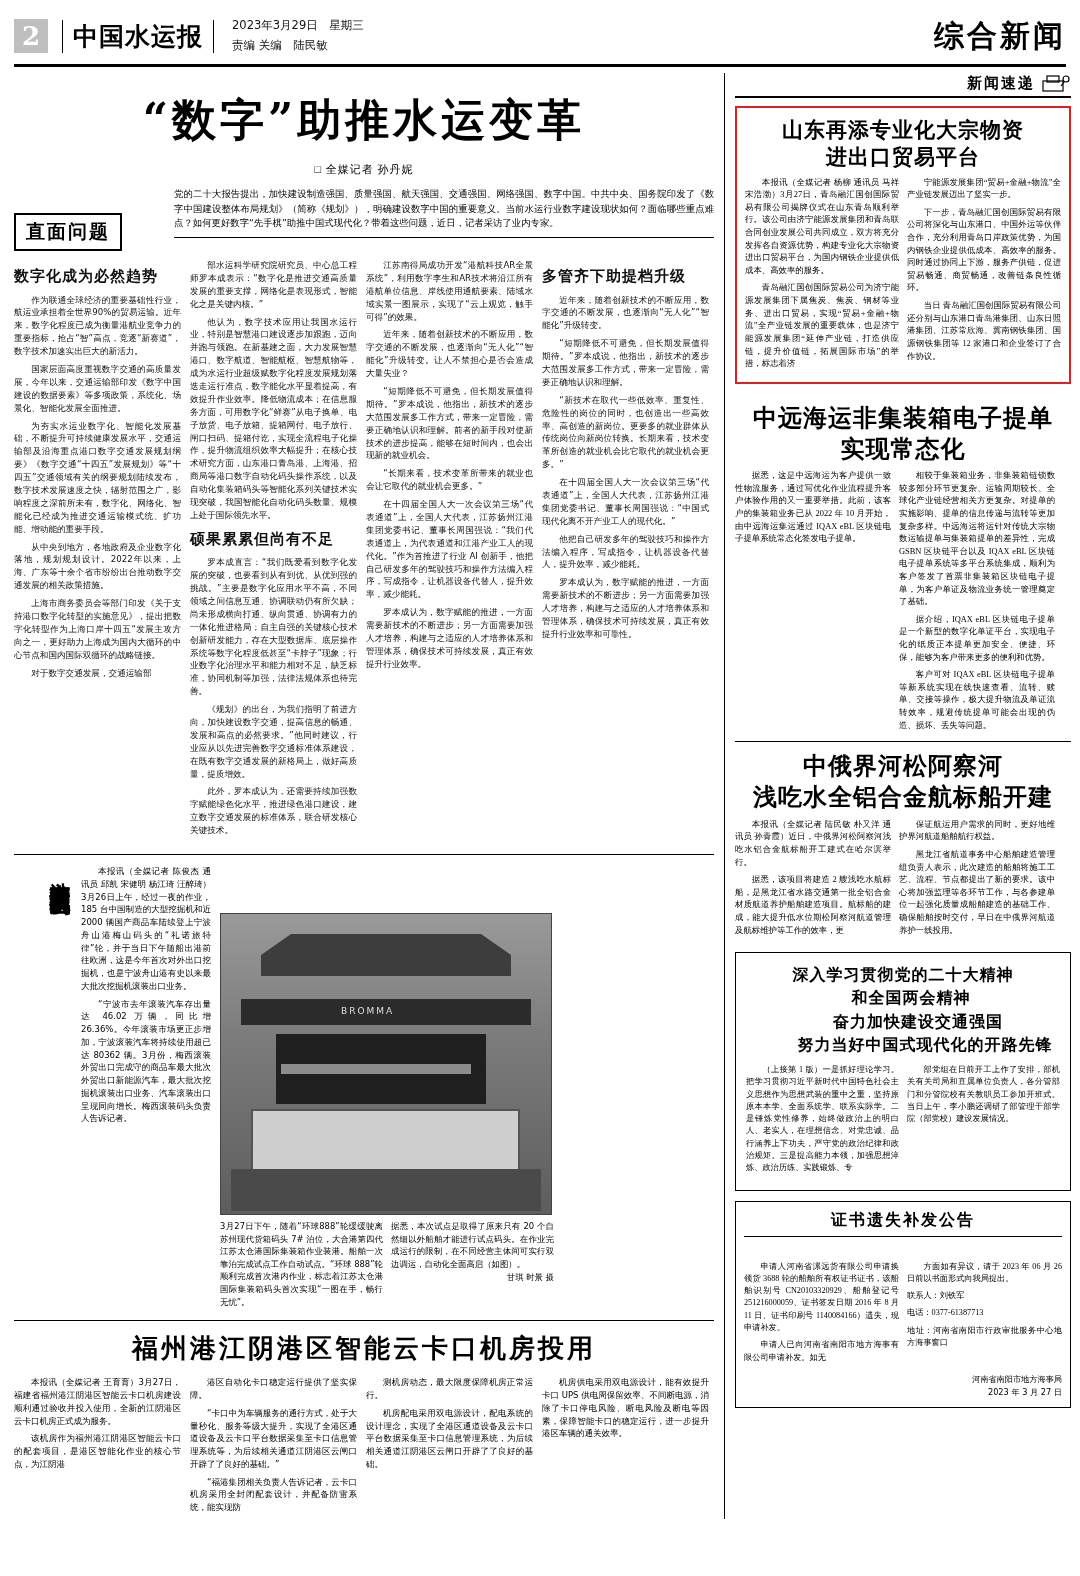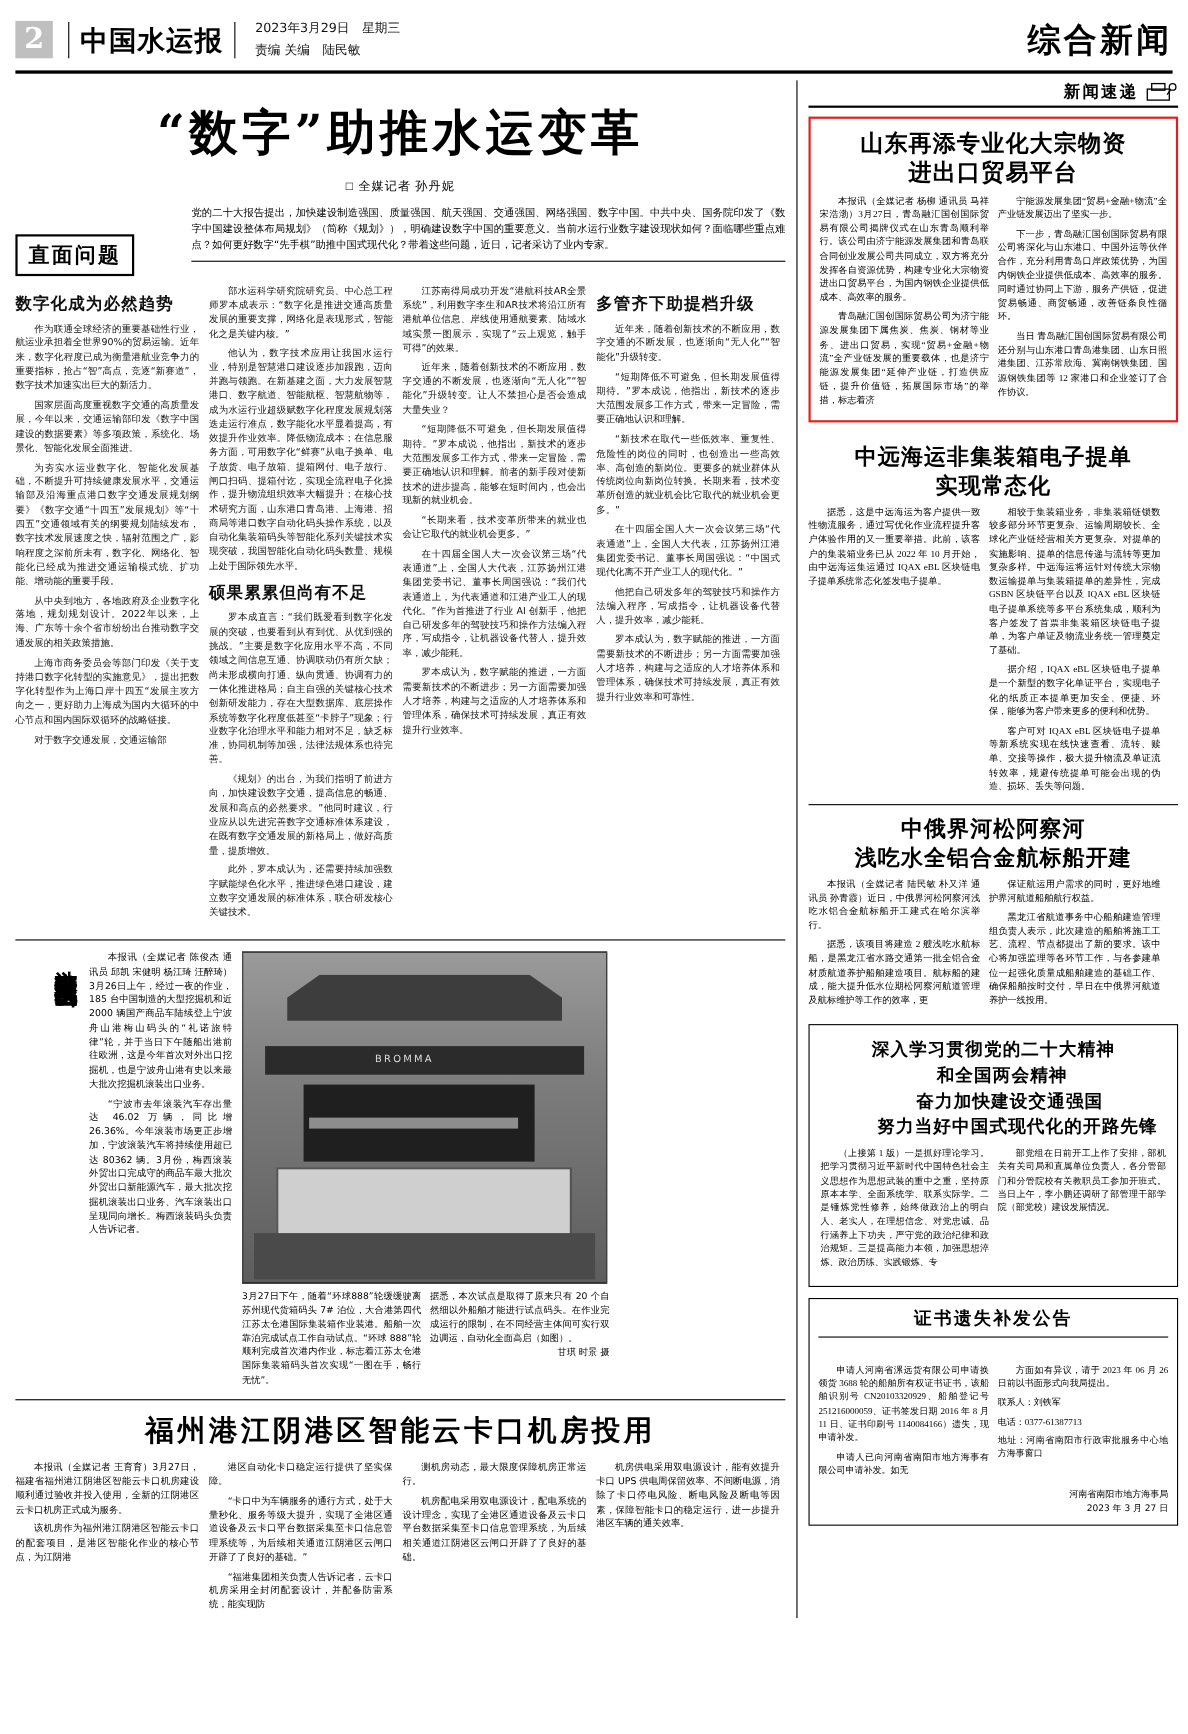--- a/index.html
+++ b/index.html
@@ -66,21 +66,21 @@
   
   .news-flash-bar{
     display:flex;align-items:center;justify-content:flex-end;gap:6px;
     border-bottom:2px solid #000;padding-bottom:3px;margin-bottom:8px;
   }
   .news-flash-label{font-size:15px;font-weight:bold;letter-spacing:2px;
     font-family:"DejaVu Serif","Liberation Serif",serif;}
   .fax-icon{width:30px;height:20px;}
   .boxed-red{border:2px solid #e02020;padding:8px 8px 6px 8px;margin-bottom:10px;}
   .rc-title{
-    font-size:20px;font-weight:bold;text-align:center;line-height:1.3;letter-spacing:1px;
+    font-size:24px;font-weight:bold;text-align:center;line-height:1.3;letter-spacing:1px;
     font-family:"DejaVu Serif","Liberation Serif",serif;margin-bottom:6px;
   }
   .rc-title.big{font-size:21px;}
   .rc-cols{display:flex;gap:8px;}
   .rc-col{width:156px;font-size:8.4px;line-height:1.5;text-align:justify;font-family:Liberation Serif, serif;}
   .rc-col p{margin:0 0 5px 0;text-indent:2em;}
   .rc-block{border-top:1px solid #000;padding-top:8px;margin-top:4px;}
   .rc-block.nobord{border-top:none;}
 
   .slogan-box{border:1px solid #000;padding:10px 10px;margin-top:10px;}
@@ -107,22 +107,23 @@
   
   .photo-story{display:flex;gap:9px;margin-top:12px;border-top:1px solid #000;padding-top:10px;}
   .vtitle{
     width:58px;font-size:21px;font-weight:bold;line-height:1.15;letter-spacing:1px;
     font-family:"DejaVu Serif","Liberation Serif",serif;
     writing-mode:vertical-rl;text-orientation:upright;height:330px;
   }
   .ps-text{width:130px;font-size:8.5px;line-height:1.5;text-align:justify;}
   .ps-text p{margin:0 0 5px 0;text-indent:2em;}
   .photo{
-    width:330px;height:300px;background:#000000;position:relative;overflow:hidden;
+    width:330px;height:300px;background:#a16207;position:relative;overflow:hidden;
     border:1px solid #444;
+    margin-top:48px;
   }
   .cap{font-size:8.4px;line-height:1.5;text-align:justify;margin-top:5px;}
 
   
   .ph-sky{position:absolute;inset:0;background:linear-gradient(#9a9a9a,#7c7c7c 40%,#5d5d5d);}
   .ph-crane{position:absolute;left:40px;top:20px;width:250px;height:70px;background:#3d3d3d;
     clip-path:polygon(0 30%,12% 0,88% 0,100% 30%,100% 60%,0 60%);}
   .ph-beam{position:absolute;left:20px;top:85px;width:290px;height:26px;background:#2b2b2b;}
   .ph-cont1{position:absolute;left:55px;top:120px;width:210px;height:70px;background:#1f1f1f;}
   .ph-cont2{position:absolute;left:30px;top:195px;width:265px;height:62px;background:#cfcfcf;

